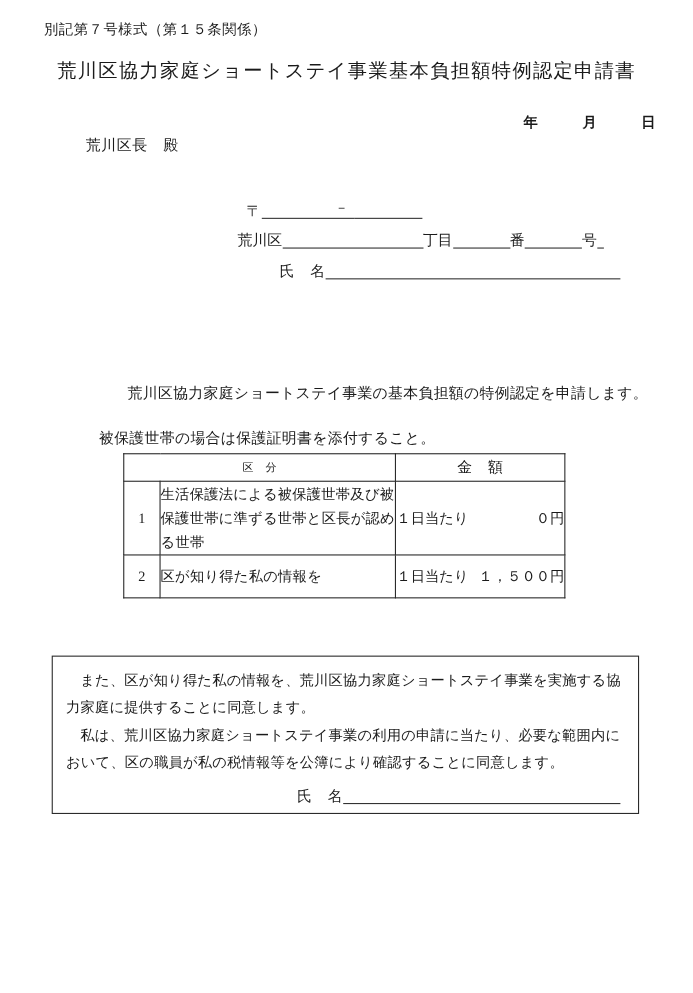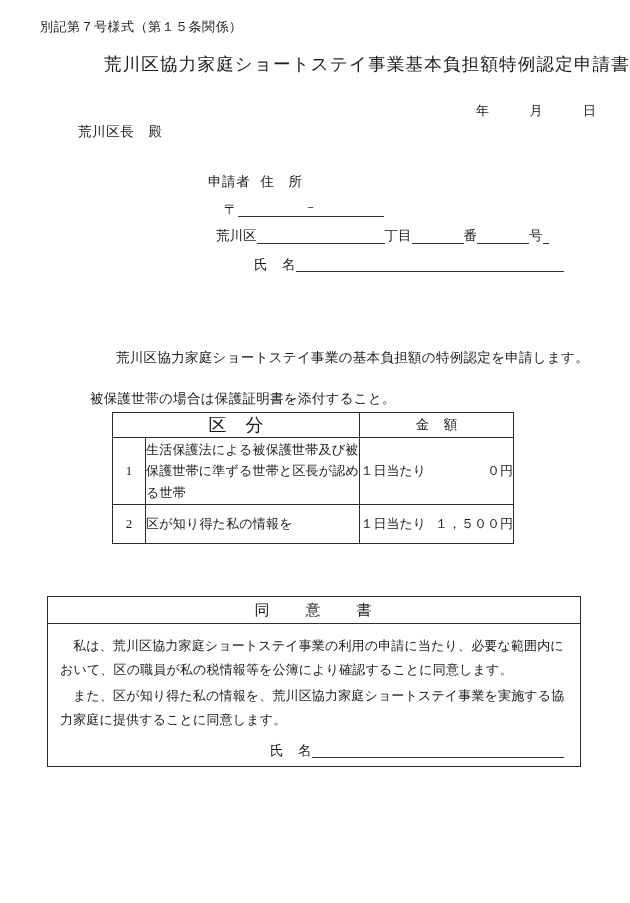--- a/index.html
+++ b/index.html
@@ -30,33 +30,34 @@
     letter-spacing: 0.5px;
     white-space: nowrap;
   }
 
   
   .doc-title {
     position: absolute;
     left: 0;
     right: 0;
     top: 52px;
-    text-align: right;
+    text-align: center;
     font-size: 17.5px;
     letter-spacing: 1.2px;
     white-space: nowrap;
   }
 
   
   .date-line {
     position: absolute;
     right: 34px;
     top: 102px;
     font-size: 13px;
     white-space: nowrap;
+    font-weight: bold;
   }
   .date-line span { display: inline-block; }
   .date-gap-1 { width: 34px; }
   .date-gap-2 { width: 34px; }
 
   
   .addressee {
     position: absolute;
     left: 78px;
     top: 123px;
@@ -106,21 +107,21 @@
     display: inline-block;
     width: 62px;
     border-bottom: 1px solid #333;
     height: 15px;
   }
 
   .addr-row {
     margin-top: 11px;
     padding-left: 8px;
     display: flex;
-    align-items: flex-start;
+    align-items: center;
     white-space: nowrap;
     font-size: 13.5px;
   }
   .addr-row .lbl { line-height: 15px; }
   .addr-row .fill {
     border-bottom: 1px solid #333;
     height: 15px;
     display: inline-block;
   }
   .fill-city { width: 128px; }
@@ -173,21 +174,21 @@
   }
   .class-table td, .class-table th {
     border: 1px solid #2b2b2b;
     padding: 0;
     font-weight: normal;
   }
   .th-kubun {
     height: 24px;
     text-align: center;
     letter-spacing: 0.5px;
-    font-size: 18px;
+    font-size: 10px;
   }
   .th-kingaku {
     height: 24px;
     text-align: center;
     letter-spacing: 0.5px;
     font-size: 13.5px;
     width: 152px;
   }
   .cell-no {
     width: 32px;
@@ -296,23 +297,20 @@
     <span>年</span>
     <span class="date-gap-1"></span>
     <span>月</span>
     <span class="date-gap-2"></span>
     <span>日</span>
   </div>
 
   <div class="addressee">荒川区長　殿</div>
 
   <div class="applicant">
-    <div class="applicant-head">
-      <span>申請者</span><span class="ap-label-gap"></span><span>住　所</span>
-    </div>
 
     <div class="zip-row">
       <span class="zip-mark">〒</span>
       <span class="zip-fill-a"></span>
       <span class="zip-dash">－</span>
       <span class="zip-fill-b"></span>
     </div>
 
     <div class="addr-row">
       <span class="lbl">荒川区</span>
@@ -358,24 +356,23 @@
         <div class="amt-inner tight">
           <span>１日当たり</span>
           <span>１，５００円</span>
         </div>
       </td>
     </tr>
   </tbody>
     </table>
 
   <div class="consent-box">
-    <div class="consent-title">同　　意　　書</div>
     <div class="consent-body">
+      <p class="consent-p">また、区が知り得た私の情報を、荒川区協力家庭ショートステイ事業を実施する協力家庭に提供することに同意します。</p>
       <p class="consent-p">私は、荒川区協力家庭ショートステイ事業の利用の申請に当たり、必要な範囲内において、区の職員が私の税情報等を公簿により確認することに同意します。</p>
-      <p class="consent-p">また、区が知り得た私の情報を、荒川区協力家庭ショートステイ事業を実施する協力家庭に提供することに同意します。</p>
     </div>
     <div class="consent-sign">
       <span class="lbl">氏　名</span>
       <span class="fill"></span>
     </div>
   </div>
 
 
 </div>
 

